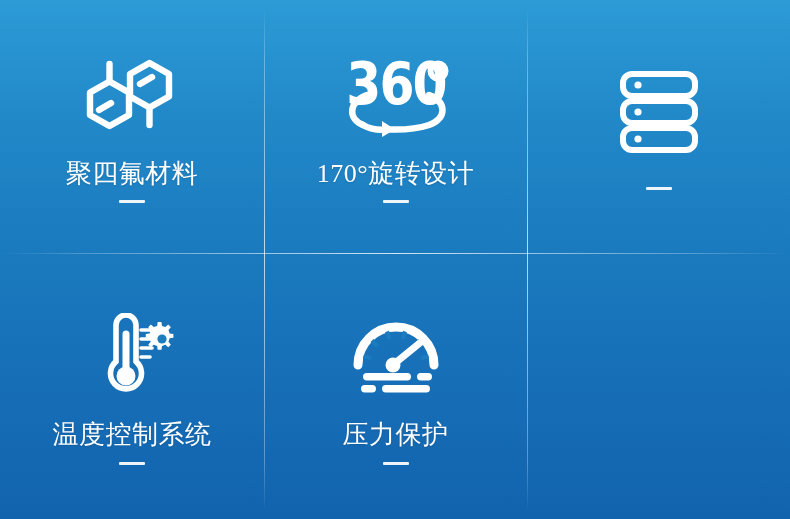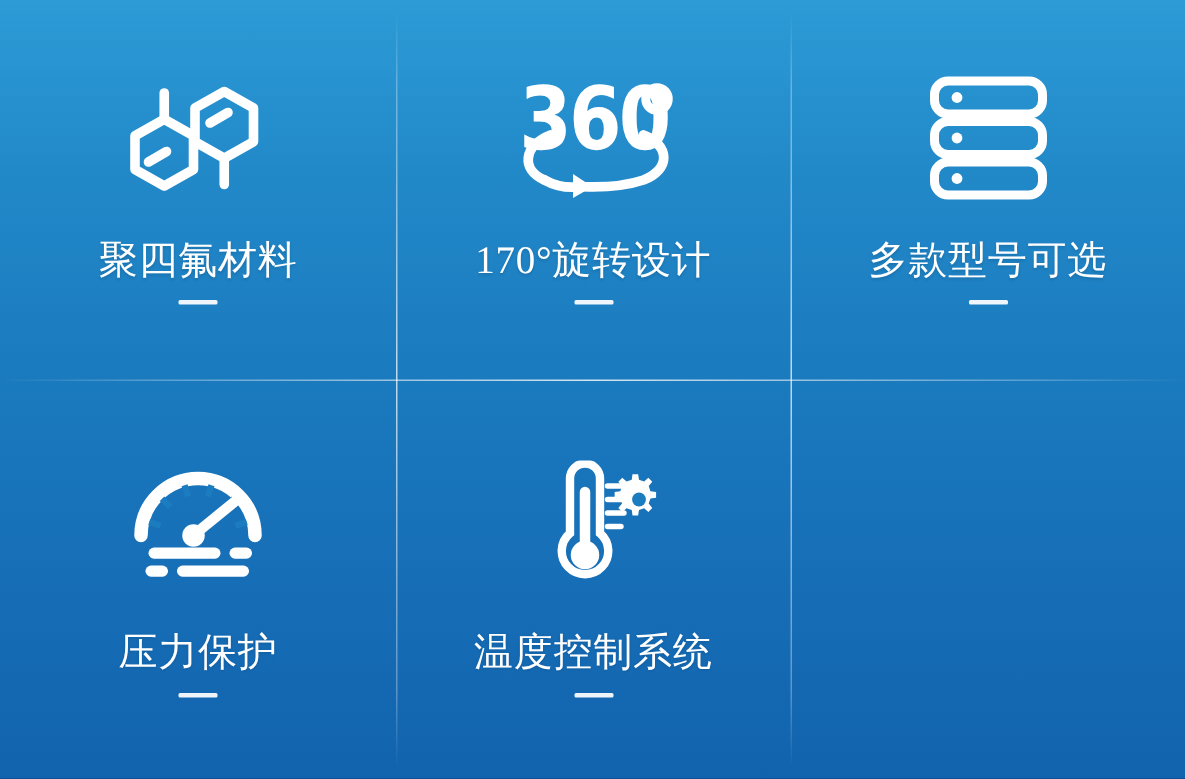--- a/index.html
+++ b/index.html
@@ -59,20 +59,21 @@
   .cell {
     position: relative;
     display: flex;
     flex-direction: column;
     align-items: center;
     justify-content: center;
   }
   .icon-wrap {
     height: 96px;
     display: flex;
+    align-items: center;
     justify-content: center;
     margin-bottom: 14px;
   }
   .cell.row2 .icon-wrap { margin-bottom: 18px; }
   .cell-label {
     color: #ffffff;
     font-size: 26px;
     line-height: 1.05;
     font-weight: 400;
     letter-spacing: 0.5px;
@@ -147,24 +148,49 @@
       <div class="icon-wrap">
         <svg width="82" height="84" viewBox="0 0 82 84" fill="none" stroke="#ffffff" stroke-width="6" stroke-linecap="round" stroke-linejoin="round">
           <rect x="5" y="4" width="72" height="22" rx="9"></rect>
           <rect x="5" y="31" width="72" height="22" rx="9"></rect>
           <rect x="5" y="58" width="72" height="22" rx="9"></rect>
           <circle cx="20" cy="15" r="3.6" fill="#ffffff" stroke="none"></circle>
           <circle cx="20" cy="42" r="3.6" fill="#ffffff" stroke="none"></circle>
           <circle cx="20" cy="69" r="3.6" fill="#ffffff" stroke="none"></circle>
         </svg>
       </div>
-      <div class="cell-label">多款型号可选</div>
-      <div class="cell-rule"></div>
-    </div>
-
+      <div class="cell-rule"></div>
+    </div>
+
+
+    <div class="cell row2">
+      <div class="icon-wrap">
+        <svg width="96" height="84" viewBox="0 0 96 84" fill="none">
+
+          <path d="M32 12 a10 10 0 0 1 20 0 v36.5 a15.5 15.5 0 1 1 -20 0 Z" stroke="#ffffff" stroke-width="5.6" fill="none"></path>
+
+          <path d="M42 21 v38" stroke="#ffffff" stroke-width="7" stroke-linecap="round"></path>
+          <circle cx="42" cy="63" r="9.5" fill="#ffffff"></circle>
+
+          <g stroke="#ffffff" stroke-width="3.6" stroke-linecap="round">
+            <line x1="57" y1="17" x2="68" y2="17"></line>
+            <line x1="57" y1="26" x2="66" y2="26"></line>
+            <line x1="57" y1="35" x2="68" y2="35"></line>
+            <line x1="57" y1="44" x2="66" y2="44"></line>
+          </g>
+
+          <g transform="translate(78,26)">
+            <path d="M0 -16 l4.2 1.4 3.4-3 3.2 3.2 -2.9 3.5 1.4 4.2 4.6 0.6 0 4.6 -4.6 0.7 -1.4 4.1 2.9 3.6 -3.2 3.2 -3.4-3 -4.2 1.4 -0.7 4.6 -4.6 0 -0.6-4.6 -4.2-1.4 -3.5 3 -3.2-3.2 3-3.6 -1.4-4.1 -4.6-0.7 0-4.6 4.6-0.6 1.4-4.2 -3-3.5 3.2-3.2 3.5 3 4.2-1.4 0.6-4.6 4.6 0 Z" fill="#ffffff" transform="scale(0.82)"></path>
+            <circle cx="0" cy="0" r="4.6" fill="#1b7cbf"></circle>
+          </g>
+        </svg>
+      </div>
+      <div class="cell-label">温度控制系统</div>
+      <div class="cell-rule"></div>
+    </div>
 
     <div class="cell row2">
       <div class="icon-wrap">
         <svg width="94" height="80" viewBox="0 0 94 80" fill="none">
 
           <path d="M9 50 a38 38 0 0 1 76 0" stroke="#ffffff" stroke-width="9" fill="none" stroke-linecap="round"></path>
 
           <g stroke="#1b7cbf" stroke-width="4.2" stroke-linecap="butt">
             <line x1="14.5" y1="41" x2="22" y2="43.5"></line>
             <line x1="23" y1="25.5" x2="28.5" y2="31"></line>
@@ -184,45 +210,19 @@
             <rect x="68" y="58" width="15" height="7.5" rx="3.7"></rect>
             <rect x="12" y="70" width="15" height="7.5" rx="3.7"></rect>
             <rect x="33" y="70" width="48" height="7.5" rx="3.7"></rect>
           </g>
         </svg>
       </div>
       <div class="cell-label">压力保护</div>
       <div class="cell-rule"></div>
     </div>
 
-    <div class="cell row2">
-      <div class="icon-wrap">
-        <svg width="96" height="84" viewBox="0 0 96 84" fill="none">
-
-          <path d="M32 12 a10 10 0 0 1 20 0 v36.5 a15.5 15.5 0 1 1 -20 0 Z" stroke="#ffffff" stroke-width="5.6" fill="none"></path>
-
-          <path d="M42 21 v38" stroke="#ffffff" stroke-width="7" stroke-linecap="round"></path>
-          <circle cx="42" cy="63" r="9.5" fill="#ffffff"></circle>
-
-          <g stroke="#ffffff" stroke-width="3.6" stroke-linecap="round">
-            <line x1="57" y1="17" x2="68" y2="17"></line>
-            <line x1="57" y1="26" x2="66" y2="26"></line>
-            <line x1="57" y1="35" x2="68" y2="35"></line>
-            <line x1="57" y1="44" x2="66" y2="44"></line>
-          </g>
-
-          <g transform="translate(78,26)">
-            <path d="M0 -16 l4.2 1.4 3.4-3 3.2 3.2 -2.9 3.5 1.4 4.2 4.6 0.6 0 4.6 -4.6 0.7 -1.4 4.1 2.9 3.6 -3.2 3.2 -3.4-3 -4.2 1.4 -0.7 4.6 -4.6 0 -0.6-4.6 -4.2-1.4 -3.5 3 -3.2-3.2 3-3.6 -1.4-4.1 -4.6-0.7 0-4.6 4.6-0.6 1.4-4.2 -3-3.5 3.2-3.2 3.5 3 4.2-1.4 0.6-4.6 4.6 0 Z" fill="#ffffff" transform="scale(0.82)"></path>
-            <circle cx="0" cy="0" r="4.6" fill="#1b7cbf"></circle>
-          </g>
-        </svg>
-      </div>
-      <div class="cell-label">温度控制系统</div>
-      <div class="cell-rule"></div>
-    </div>
-
   </div>
 
   <div class="divider-v col1"></div>
   <div class="divider-v col2"></div>
   <div class="divider-h"></div>
 
 </div>
 
 </body></html>

